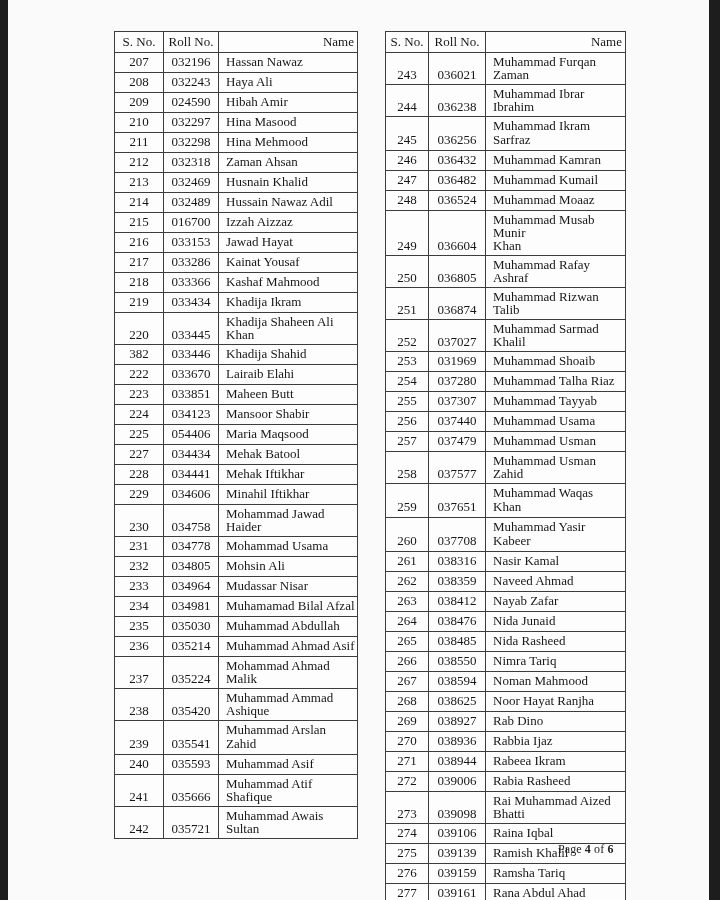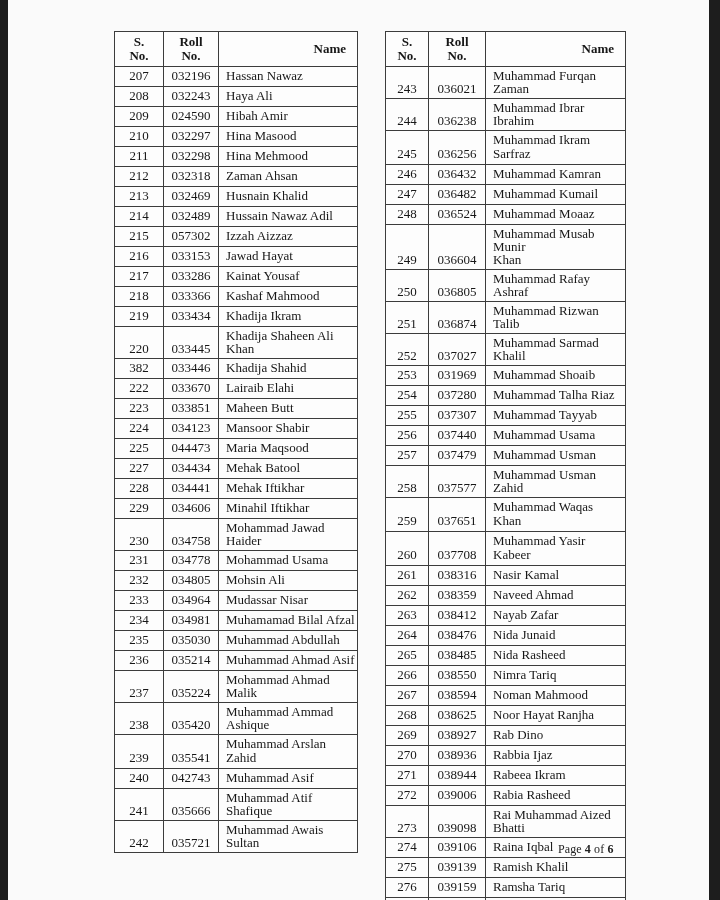--- a/index.html
+++ b/index.html
@@ -29,24 +29,24 @@
   .roll-table th, .roll-table td {
     border: 1px solid #3c3c3c;
     color: #171717;
     font-size: 13px;
     line-height: 14px;
     padding: 2px 2px 3px 2px;
     vertical-align: bottom;
     overflow: hidden;
   }
   .roll-table th {
-    font-weight: bold;
+    font-weight: normal;
     text-align: center;
     vertical-align: middle;
-    padding: 3px 11px;
+    padding: 3px 3px;
   }
   .roll-table th.name { text-align: right; padding-left: 7px; }
   .roll-table td.sno  { text-align: center; }
   .roll-table td.roll { text-align: center; }
   .roll-table td.name {
     text-align: left;
     padding-left: 7px;
     white-space: pre-line;
   }
   .roll-table tr.multi td { line-height: 13px; }
@@ -123,21 +123,21 @@
         <td class="roll">032469</td>
         <td class="name">Husnain Khalid</td>
       </tr>
       <tr>
         <td class="sno">214</td>
         <td class="roll">032489</td>
         <td class="name">Hussain Nawaz Adil</td>
       </tr>
       <tr>
         <td class="sno">215</td>
-        <td class="roll">057302</td>
+        <td class="roll">016700</td>
         <td class="name">Izzah Aizzaz</td>
       </tr>
       <tr>
         <td class="sno">216</td>
         <td class="roll">033153</td>
         <td class="name">Jawad Hayat</td>
       </tr>
       <tr>
         <td class="sno">217</td>
         <td class="roll">033286</td>
@@ -174,21 +174,21 @@
         <td class="roll">033851</td>
         <td class="name">Maheen Butt</td>
       </tr>
       <tr>
         <td class="sno">224</td>
         <td class="roll">034123</td>
         <td class="name">Mansoor Shabir</td>
       </tr>
       <tr>
         <td class="sno">225</td>
-        <td class="roll">044473</td>
+        <td class="roll">054406</td>
         <td class="name">Maria Maqsood</td>
       </tr>
       <tr>
         <td class="sno">227</td>
         <td class="roll">034434</td>
         <td class="name">Mehak Batool</td>
       </tr>
       <tr>
         <td class="sno">228</td>
         <td class="roll">034441</td>
@@ -247,21 +247,21 @@
         <td class="name">Muhammad Ammad
 Ashique</td>
       </tr>
       <tr>
         <td class="sno">239</td>
         <td class="roll">035541</td>
         <td class="name">Muhammad Arslan Zahid</td>
       </tr>
       <tr>
         <td class="sno">240</td>
-        <td class="roll">042743</td>
+        <td class="roll">035593</td>
         <td class="name">Muhammad Asif</td>
       </tr>
       <tr class="multi">
         <td class="sno">241</td>
         <td class="roll">035666</td>
         <td class="name">Muhammad Atif
 Shafique</td>
       </tr>
       <tr class="multi">
         <td class="sno">242</td>

